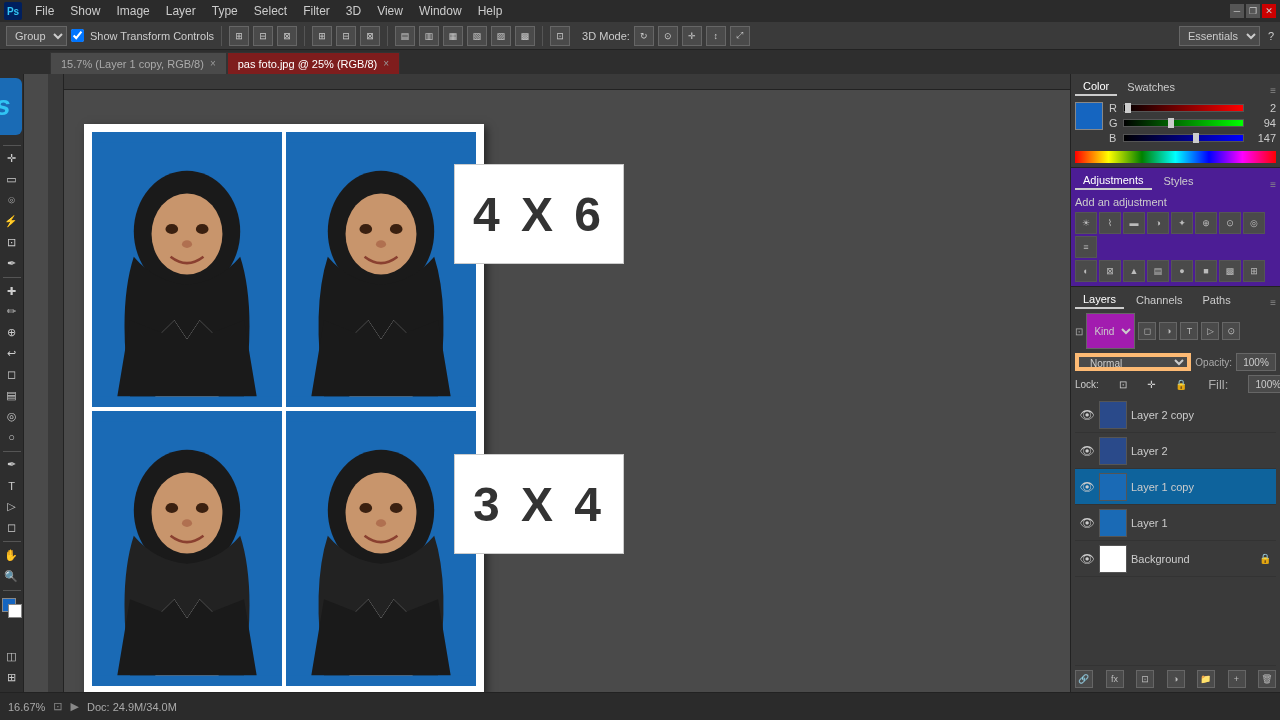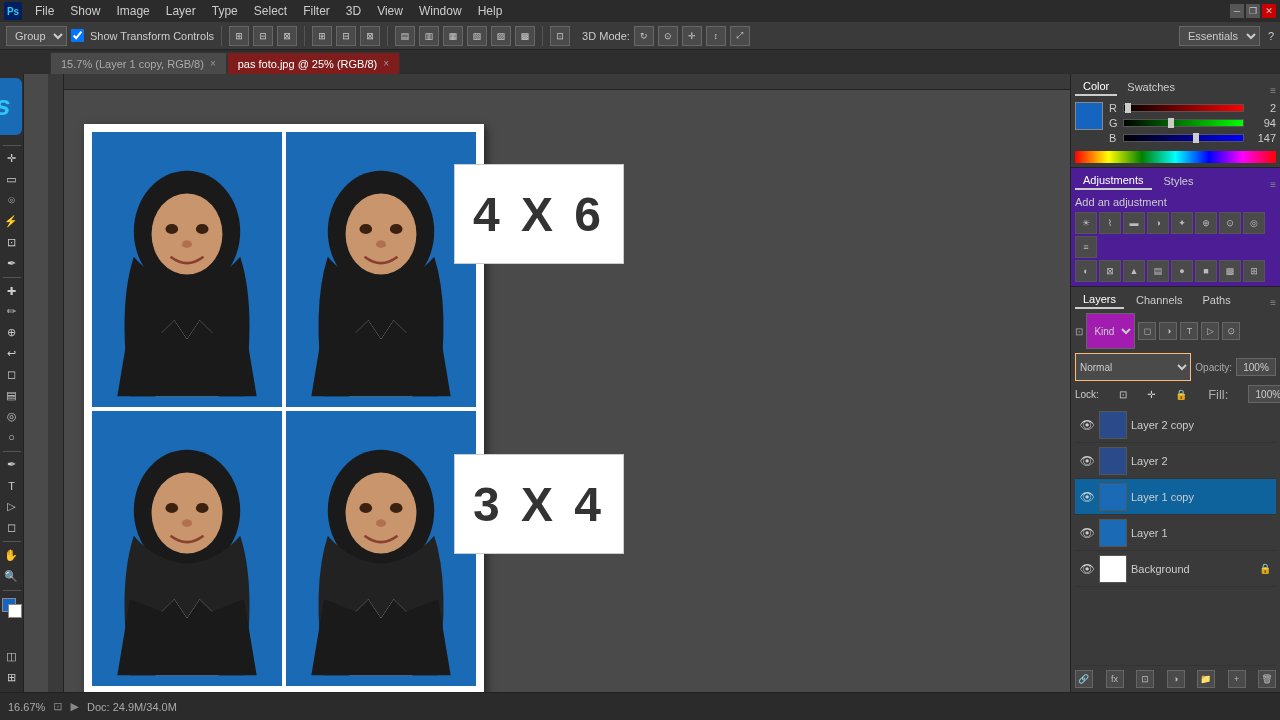--- a/index.html
+++ b/index.html
@@ -306,22 +306,22 @@
     .layers-filter-btn {
       width: 18px; height: 18px;
       background: #4a4a4a; border: 1px solid #666;
       display: flex; align-items: center; justify-content: center;
       font-size: 9px; cursor: pointer; color: #bbb;
     }
     .layers-mode-row {
       display: flex; align-items: center; gap: 4px; margin-bottom: 4px;
     }
     .layers-mode-select {
-      background: #4a4a4a; border: 1px solid #fdba74; color: #ccc;
-      font-size: 10px; height: 28px; flex: 1;
+      background: #4a4a4a; border: 4px solid #fdba74; color: #ccc;
+      font-size: 10px; height: 18px; flex: 1; padding-left: 7px;
     }
     .layers-lock-row {
       display: flex; align-items: center; gap: 20px; margin-bottom: 4px;
       font-size: 10px;
     }
 
     
     .layer-item {
       display: flex; align-items: center; gap: 4px;
       height: 36px;

